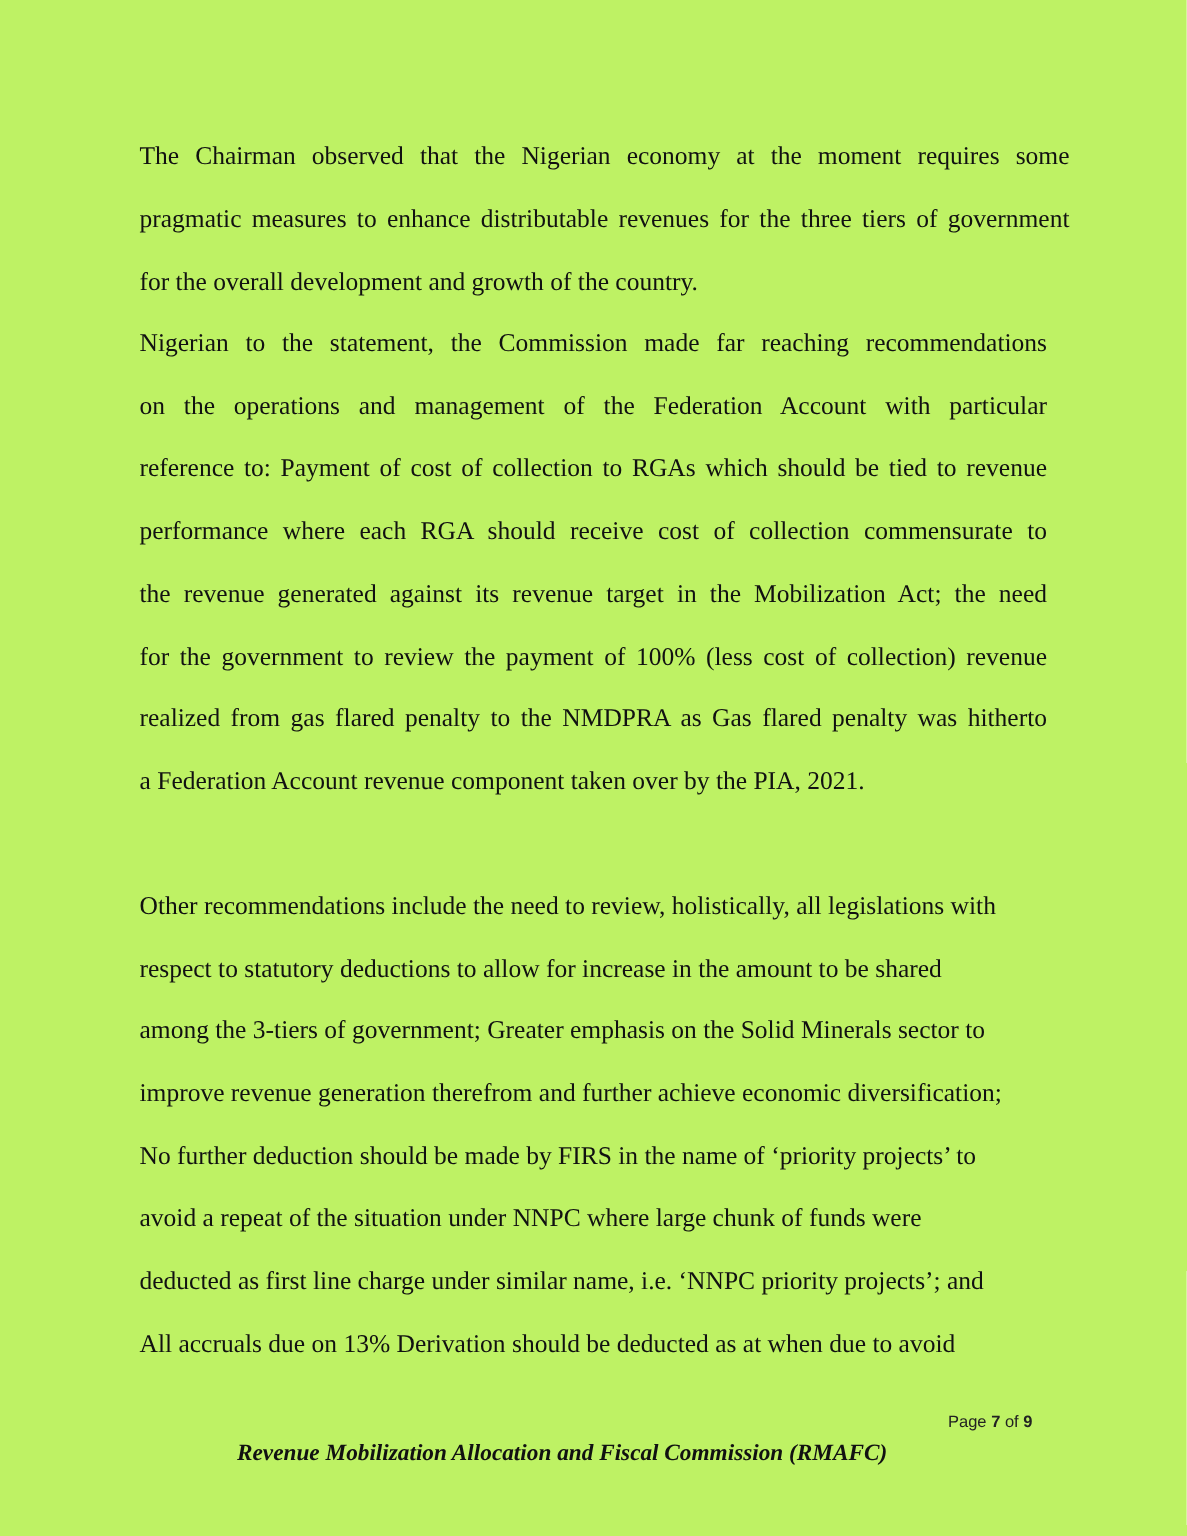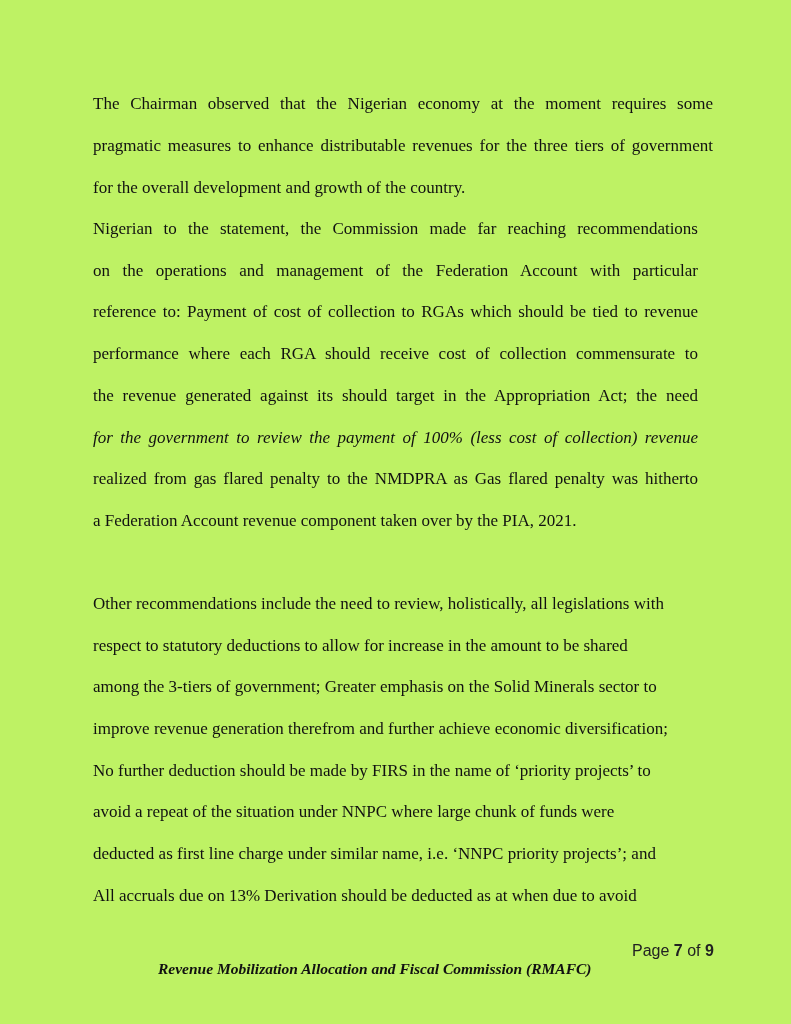--- a/index.html
+++ b/index.html
@@ -34,21 +34,21 @@
       width: 620px;
       text-align: justify;
       text-align-last: justify;
       white-space: normal;
     }
     .page-num {
       position: absolute;
       left: 632px;
       top: 942px;
       font-family: "Liberation Sans", "DejaVu Sans", sans-serif;
-      font-size: 16px;
+      font-size: 11px;
       color: #222222;
     }
     .page-num b { font-weight: bold; }
     .footer-title {
       position: absolute;
       left: 158px;
       top: 960px;
       font-family: "Liberation Serif", "DejaVu Serif", serif;
       font-style: italic;
       font-weight: bold;
@@ -66,22 +66,22 @@
     <div class="line justify" style="top:94px;">The Chairman observed that the Nigerian economy at the moment requires some</div>
     <div class="line justify" style="top:136px;">pragmatic measures to enhance distributable revenues for the three tiers of government</div>
     <div class="line" style="top:178px;">for the overall development and growth of the country.</div>
   </div>
 
   <div>
     <div class="line justify" style="top:219px; width:605px;">Nigerian to the statement, the Commission made far reaching recommendations</div>
     <div class="line justify" style="top:261px; width:605px;">on the operations and management of the Federation Account with particular</div>
     <div class="line justify" style="top:302px; width:605px;">reference to: Payment of cost of collection to RGAs which should be tied to revenue</div>
     <div class="line justify" style="top:344px; width:605px;">performance where each RGA should receive cost of collection commensurate to</div>
-    <div class="line justify" style="top:386px; width:605px;">the revenue generated against its should target in the Appropriation Act; the need</div>
-    <div class="line justify" style="top:428px; width:605px;font-style:italic;">for the government to review the payment of 100% (less cost of collection) revenue</div>
+    <div class="line justify" style="top:386px; width:605px;">the revenue generated against its revenue target in the Mobilization Act; the need</div>
+    <div class="line justify" style="top:428px; width:605px;">for the government to review the payment of 100% (less cost of collection) revenue</div>
     <div class="line justify" style="top:469px; width:605px;">realized from gas flared penalty to the NMDPRA as Gas flared penalty was hitherto</div>
     <div class="line" style="top:511px;">a Federation Account revenue component taken over by the PIA, 2021.</div>
   </div>
 
   <div>
     <div class="line" style="top:594px;">Other recommendations include the need to review, holistically, all legislations with</div>
     <div class="line" style="top:636px;">respect to statutory deductions to allow for increase in the amount to be shared</div>
     <div class="line" style="top:677px;">among the 3-tiers of government; Greater emphasis on the Solid Minerals sector to</div>
     <div class="line" style="top:719px;">improve revenue generation therefrom and further achieve economic diversification;</div>
     <div class="line" style="top:761px;">No further deduction should be made by FIRS in the name of ‘priority projects’ to</div>

